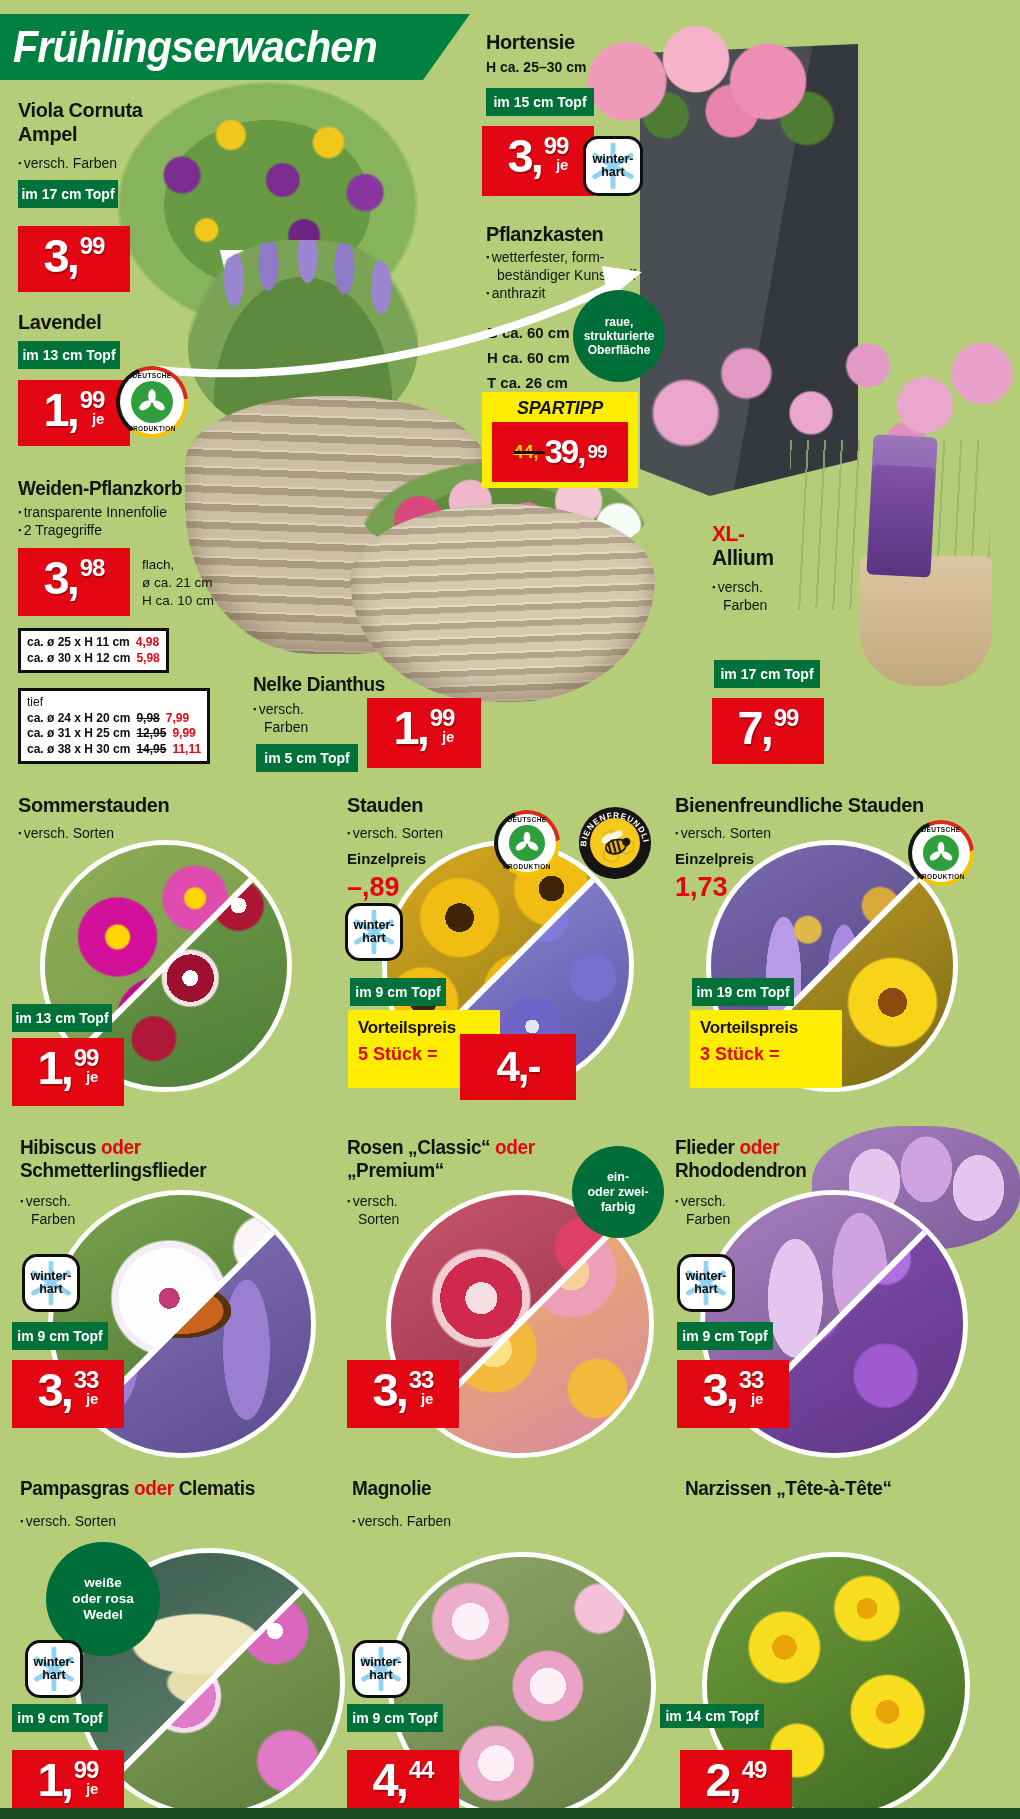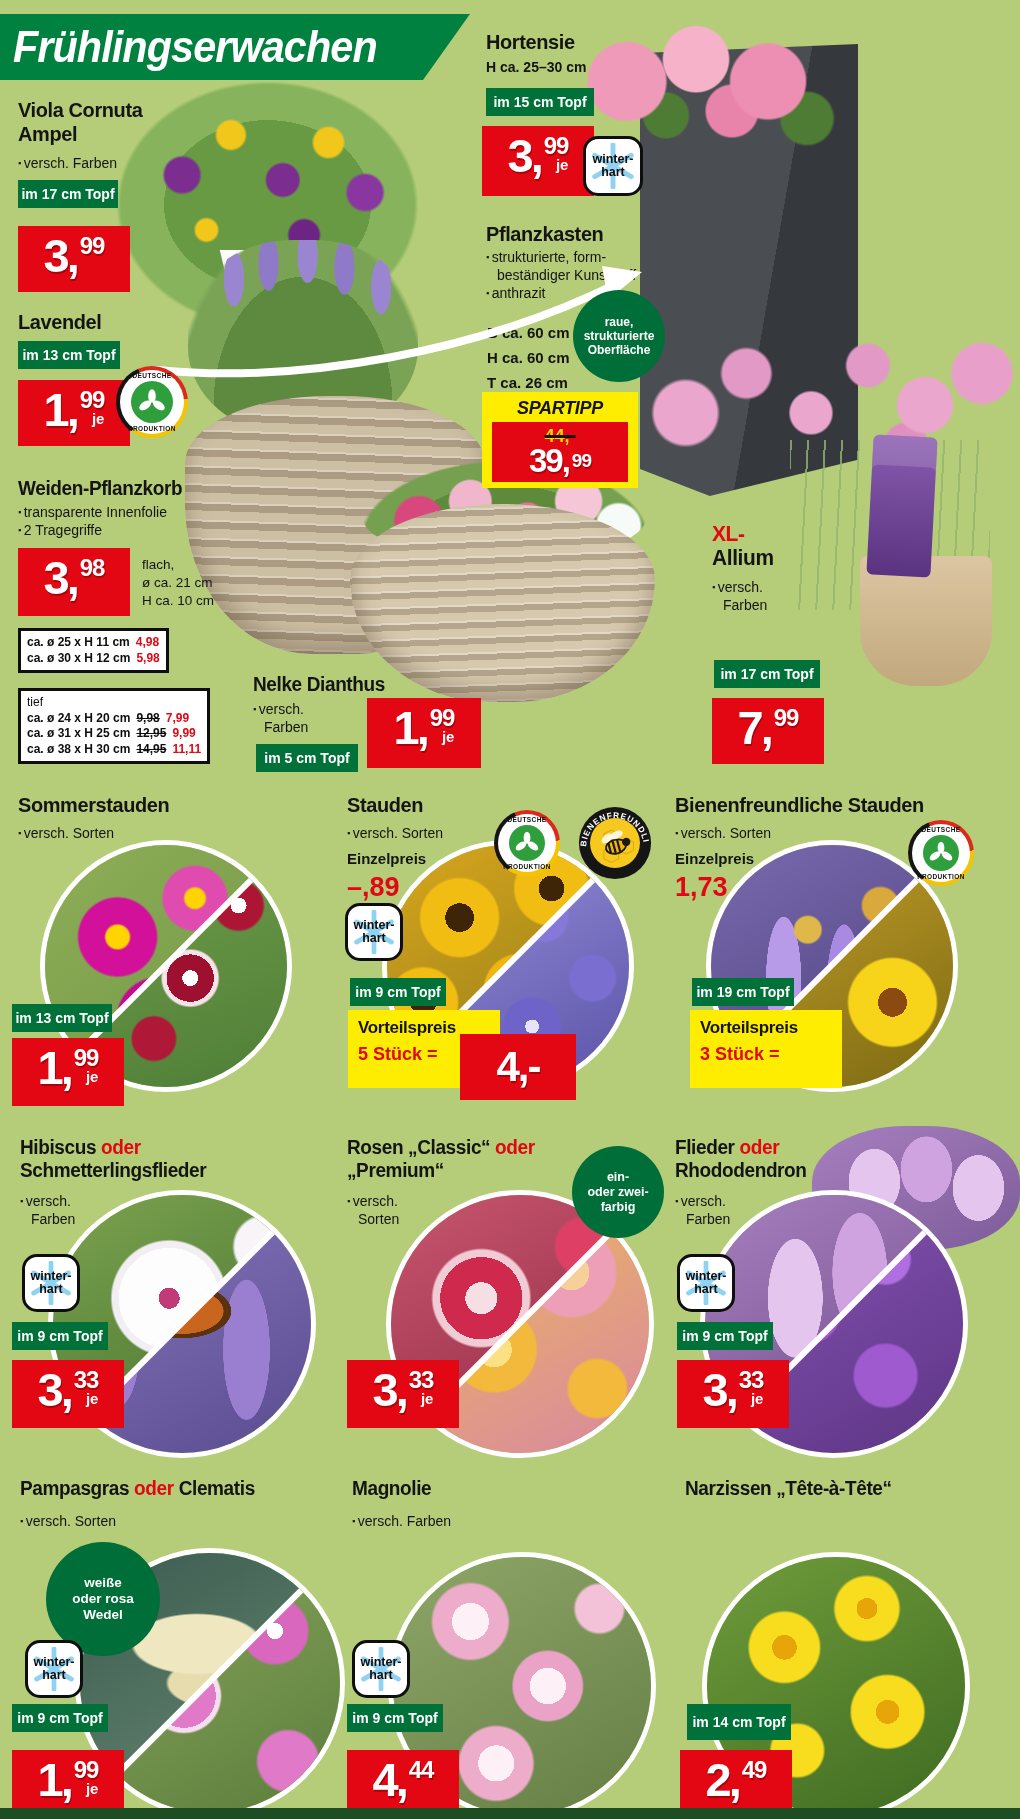--- a/index.html
+++ b/index.html
@@ -36,21 +36,21 @@
   .pm{font-size:47px;line-height:45px;letter-spacing:-3px}
   .pcol{display:flex;flex-direction:column;margin-left:3px;margin-top:2px}
   .ps{font-size:24px;line-height:21px;letter-spacing:-1px}
   .pj{font-size:15px;font-weight:700;text-align:right;line-height:17px;text-shadow:none}
   .pdeal{font-size:42px;line-height:52px;letter-spacing:-2px}
 
   
   .spartipp{position:absolute;background:#ffed00;z-index:6;text-align:center;padding-top:6px}
   .sp-title{font-weight:800;font-style:italic;font-size:18px;color:#141414;letter-spacing:-.3px}
   .sp-red{position:absolute;left:10px;right:10px;top:30px;bottom:6px;background:#e30613;
-          display:flex;flex-direction:column;align-items:center;justify-content:center}
+          display:flex;flex-direction:row;align-items:center;justify-content:center}
   .sp-old{color:#ffd900;font-weight:800;font-size:18px;text-decoration:line-through;
           text-decoration-color:#141414;text-decoration-thickness:3px;line-height:18px}
   .sp-new{color:#fff;font-weight:800;display:flex;align-items:center;text-shadow:1px 2px 0 rgba(120,0,6,.55)}
   .sp-new .pm{font-size:33px;line-height:32px;letter-spacing:-2px}
   .sp-new .ps{font-size:19px;line-height:18px}
 
   
   .winter{position:absolute;width:60px;height:60px;background:#fff;border:3px solid #0e0e0e;
           border-radius:15px;display:flex;align-items:center;justify-content:center;z-index:7;overflow:hidden}
   .winter svg{position:absolute;z-index:1}
@@ -204,21 +204,21 @@
         </g>
       </svg>
     <div class="wtxt">
         <span class="wl">winter-</span>
         <span class="wl">hart</span>
       </div>
   </div>
 
   <div class="sec-h" style="left:486px;top:222px">Pflanzkasten</div>
   <div class="bullets" style="left:486px;top:248px">
-    <div class="bl dot">strukturierte, form-</div>
+    <div class="bl dot">wetterfester, form-</div>
     <div class="bl cont">beständiger Kunststoff</div>
     <div class="bl dot">anthrazit</div>
   </div>
   <div class="dims" style="left:487px;top:320px">
     <div>B ca. 60 cm</div>
     <div>H ca. 60 cm</div>
     <div>T ca. 26 cm</div>
   </div>
   <div class="gcircle" style="left:573px;top:290px;width:92px;height:92px;font-size:12px;line-height:14px">
     <span>raue,</span>
@@ -630,21 +630,21 @@
     <span class="pm">4,</span>
     <span class="pcol">
         <span class="ps">44</span>
       </span>
   </div>
 
   <div class="sec-h" style="left:685px;top:1476px;font-size:20px">Narzissen „Tête-à-Tête“</div>
   <div class="photo-circle" style="left:702px;top:1552px;width:268px;height:268px">
     <div class="half ph-narzisse"></div>
   </div>
-  <div class="pot-badge" style="left:687px;top:1704px;width:104px;height:36px">
+  <div class="pot-badge" style="left:660px;top:1704px;width:104px;height:24px">
     <span>im 14 cm Topf</span>
   </div>
   <div class="price" style="left:680px;top:1750px;width:112px;height:68px">
     <span class="pm">2,</span>
     <span class="pcol">
         <span class="ps">49</span>
       </span>
   </div>
 
   <div class="footer-strip"></div>

